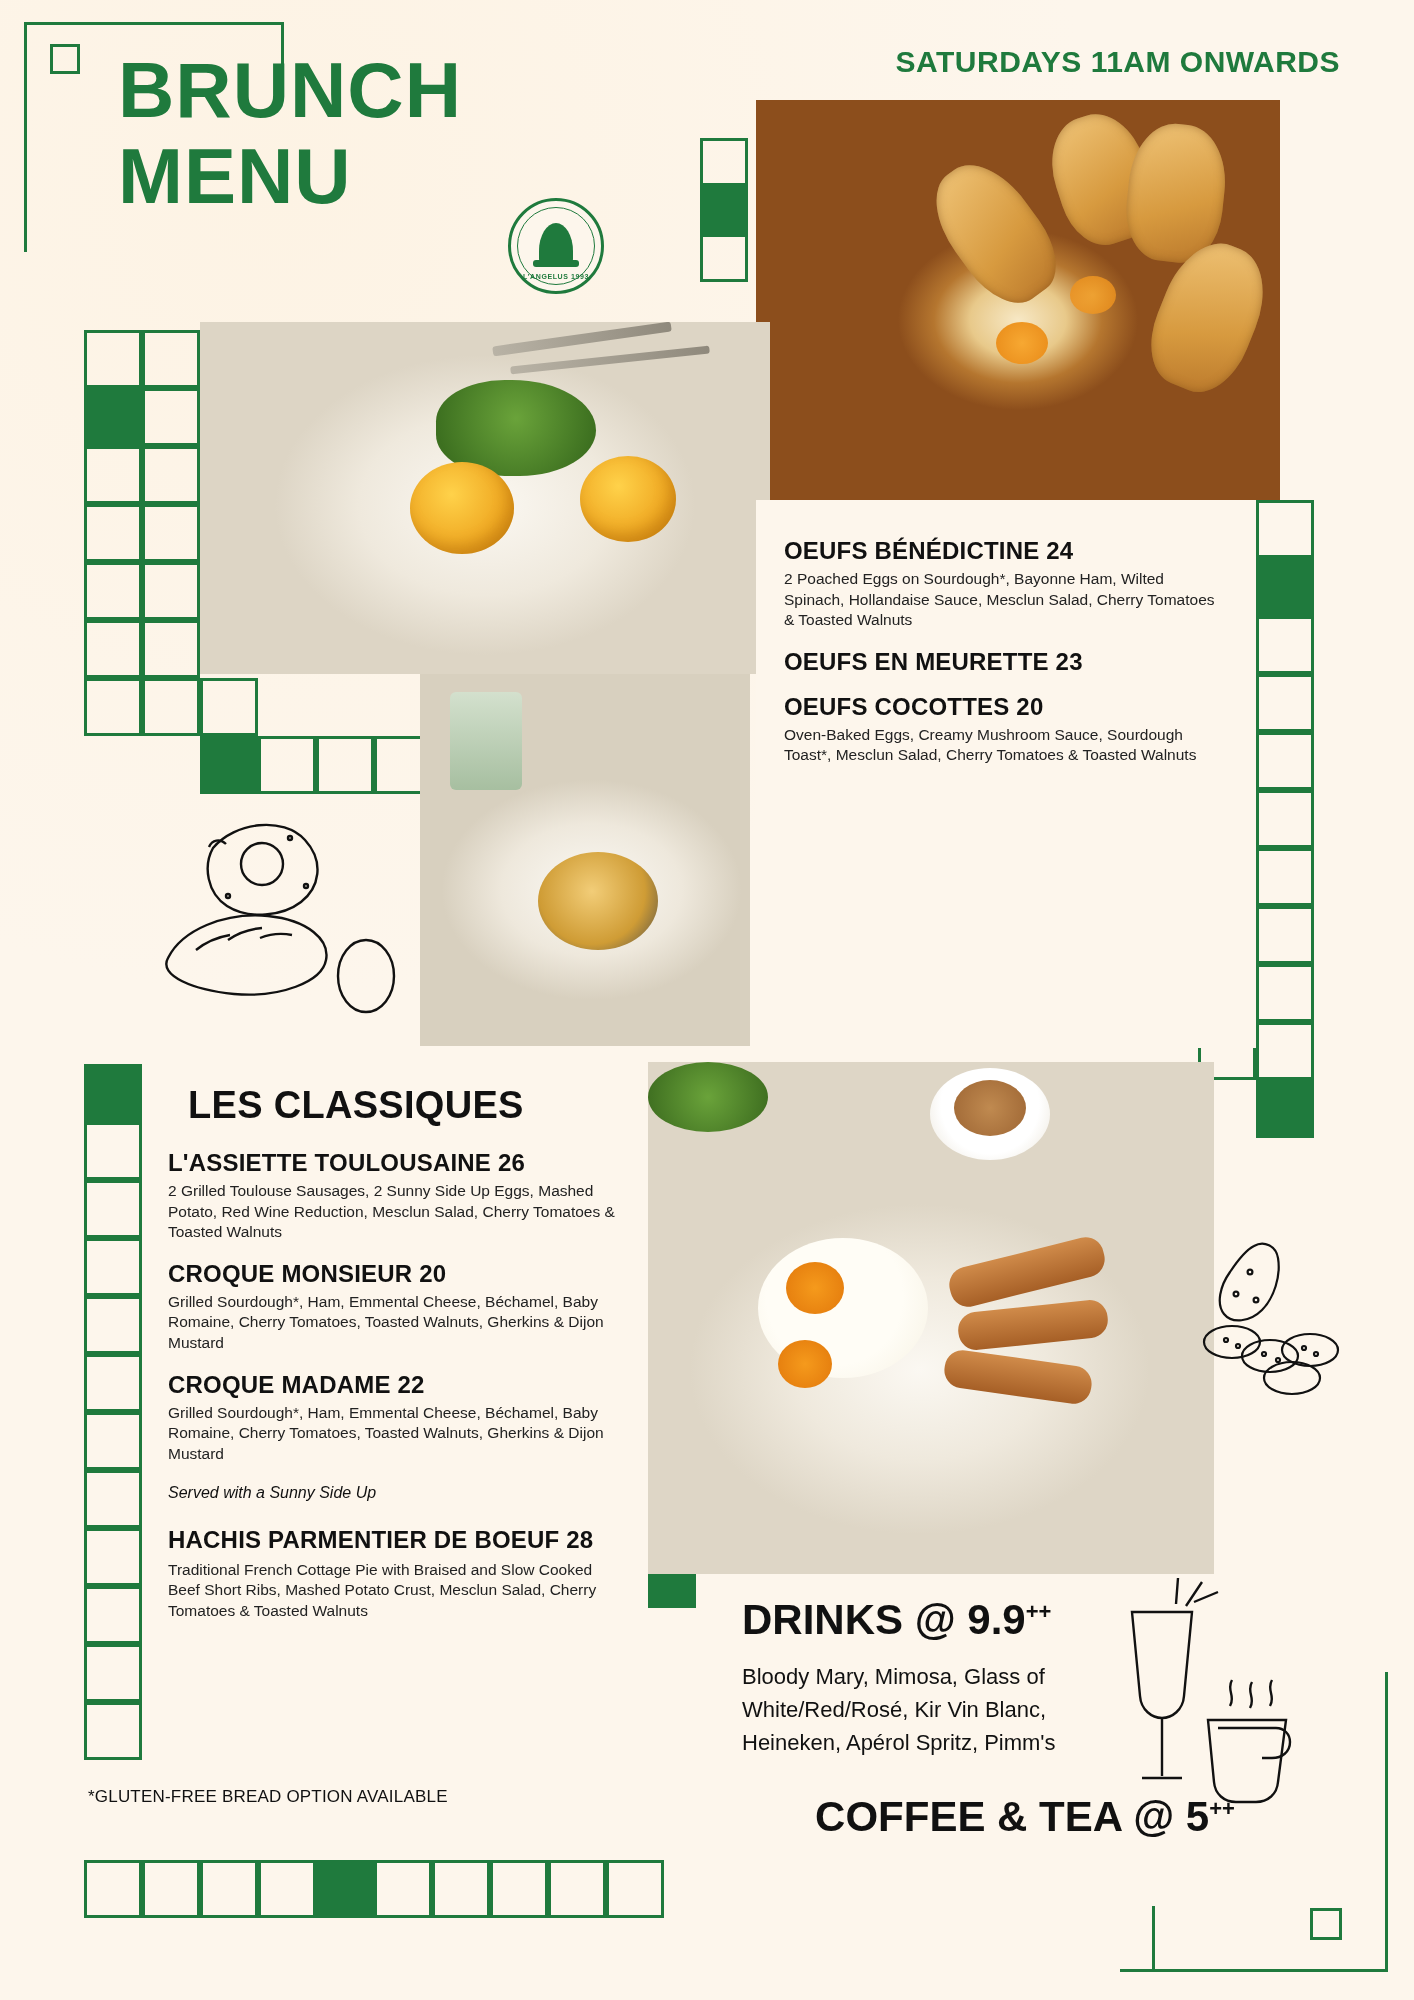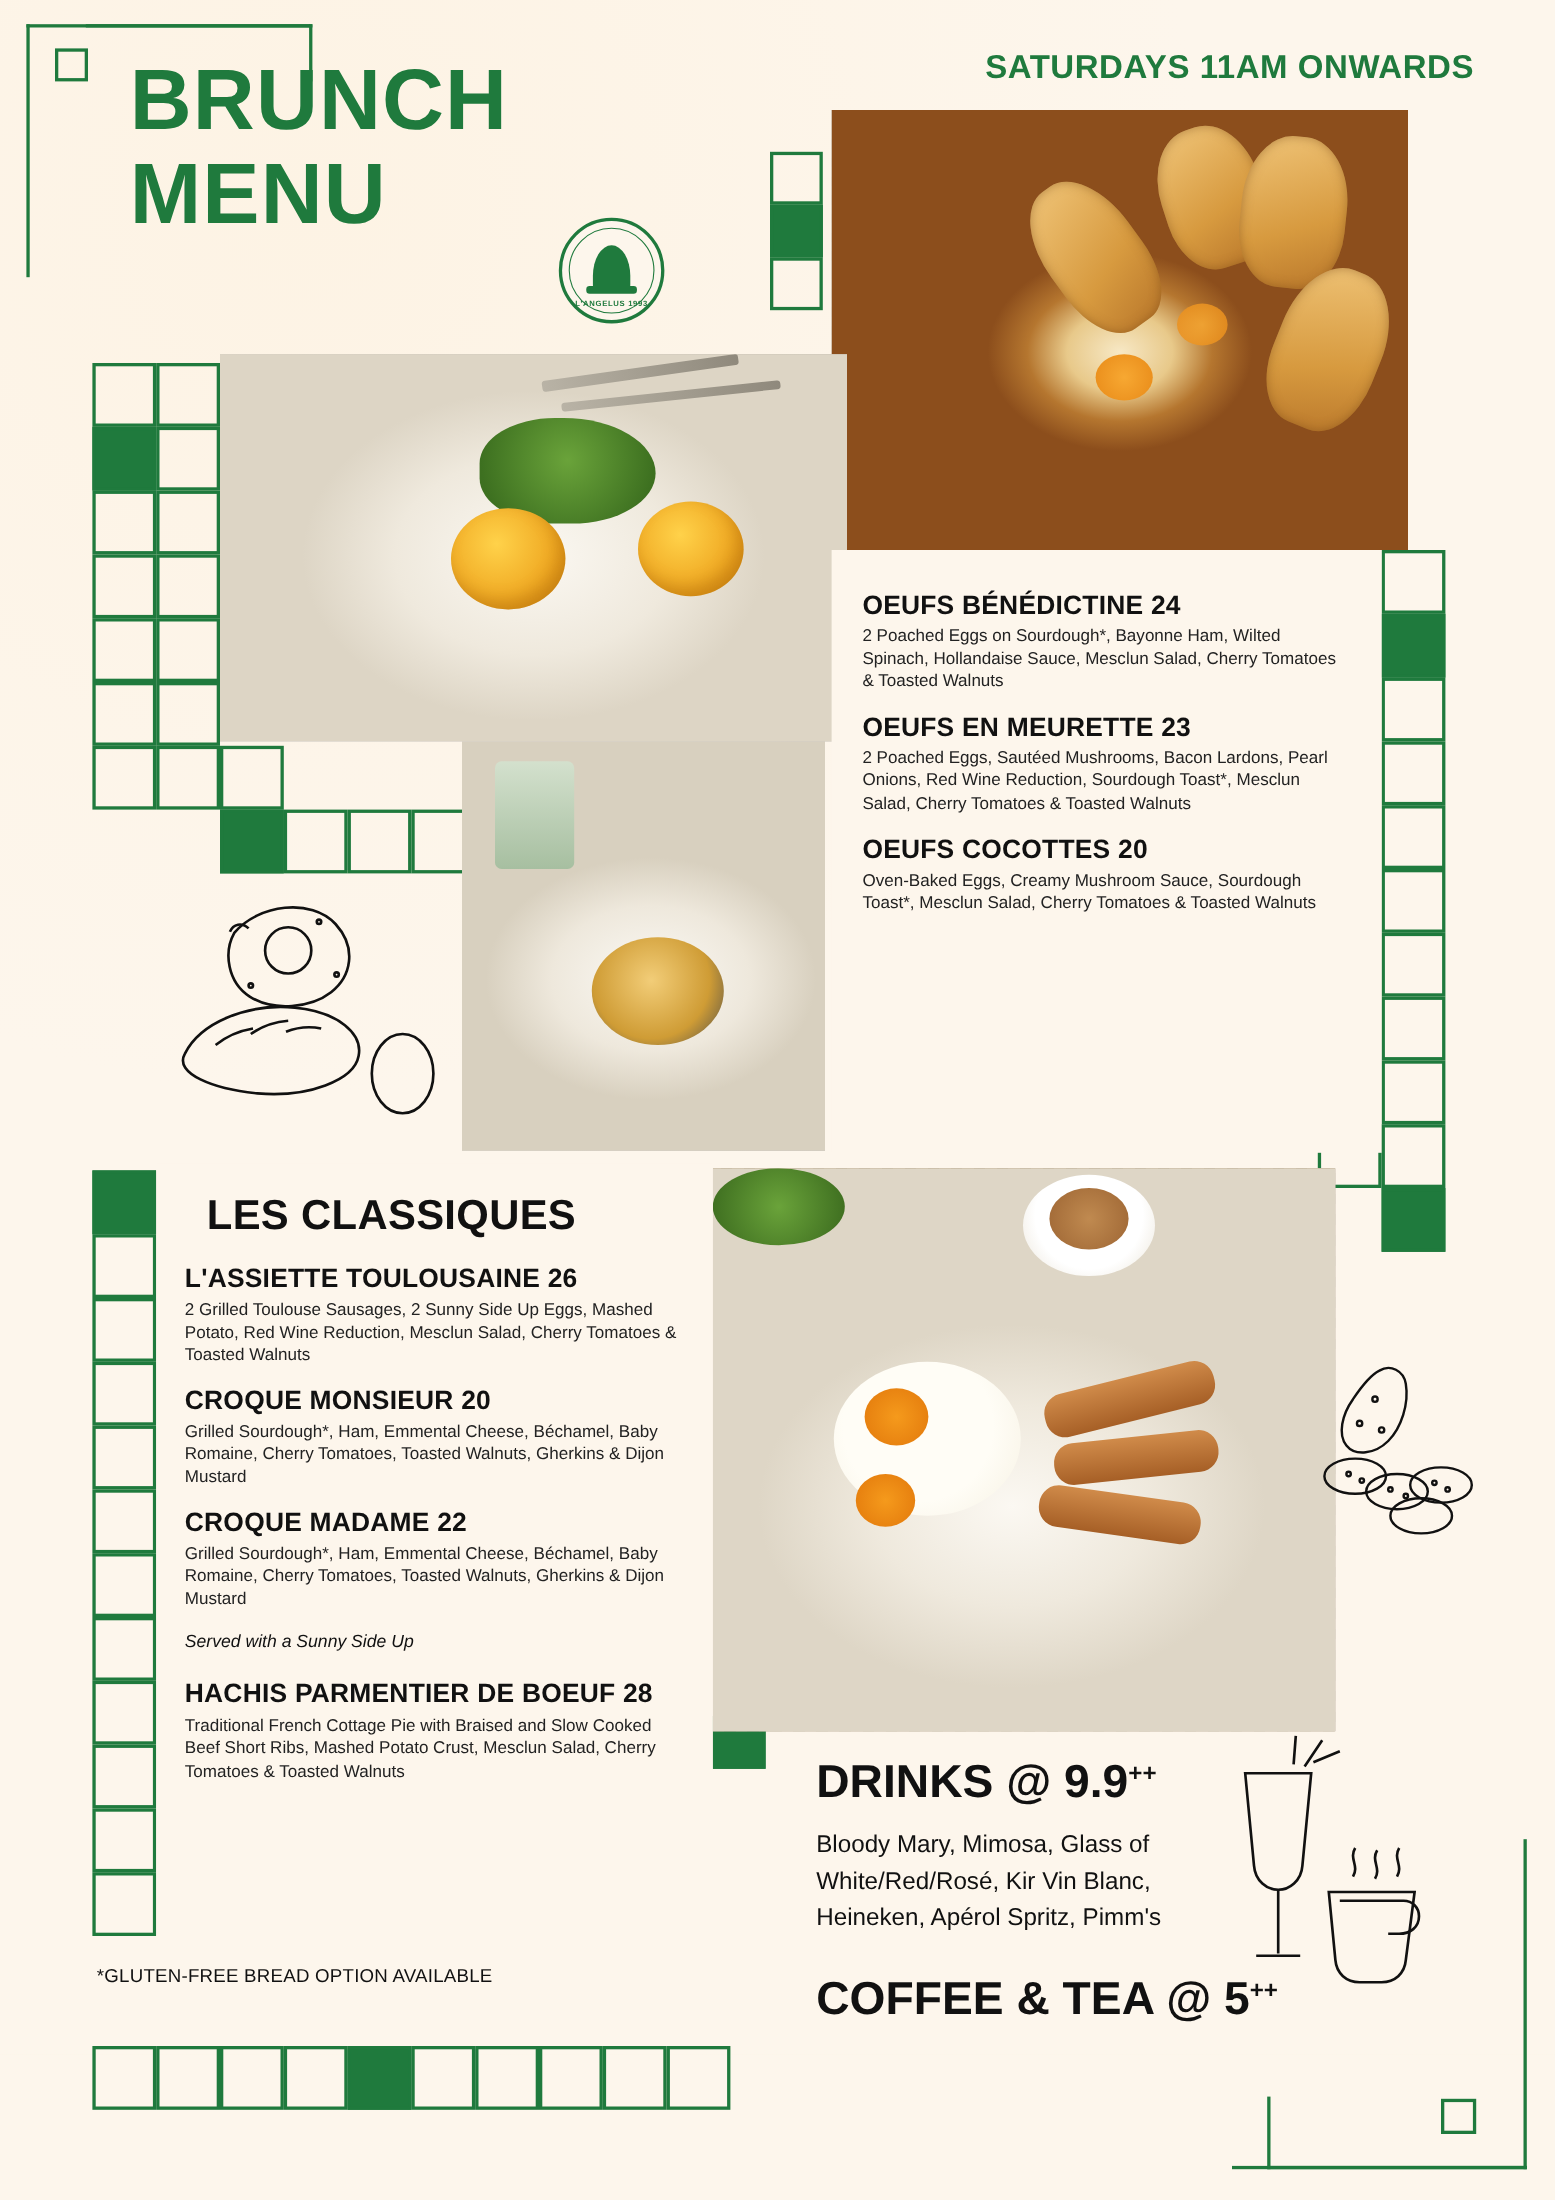--- a/index.html
+++ b/index.html
@@ -233,20 +233,21 @@
   .drinks-list {
     font-size: 22px;
     line-height: 1.5;
     color: #111;
     margin-top: 16px;
   }
   .coffee-title {
     font-weight: 800;
     font-size: 42px;
     color: #111;
+    text-align: center;
   }
   .coffee-title sup { font-size: 22px; }
 
   .footnote {
     position: absolute;
     left: 88px; bottom: 58px;
     font-size: 17px;
     color: #111;
     line-height: 1.45;
     letter-spacing: 0.2px;
@@ -421,21 +422,20 @@
     <path d="M118 160h78l-8 62c-1 12-10 20-22 20h-20c-12 0-21-8-22-20z"></path>
     <path d="M140 146c6-10-4-16 2-26M160 148c6-10-4-16 2-26M180 146c6-10-4-16 2-26"></path>
   </svg>
 
   <div class="panel" style="left:756px; top:500px; width:500px; height:548px; padding:20px 28px 0 28px;">
 
     <div class="item-name">OEUFS BÉNÉDICTINE 24</div>
     <div class="item-desc">2 Poached Eggs on Sourdough*, Bayonne Ham, Wilted Spinach, Hollandaise Sauce, Mesclun Salad, Cherry Tomatoes &amp; Toasted Walnuts</div>
 
     <div class="item-name">OEUFS EN MEURETTE 23</div>
-    <div class="item-desc">2 Poached Eggs, Sautéed Mushrooms, Bacon Lardons, Pearl Onions, Red Wine Reduction, Sourdough Toast*, Mesclun Salad, Cherry Tomatoes &amp; Toasted Walnuts</div>
 
     <div class="item-name">OEUFS COCOTTES 20</div>
     <div class="item-desc">Oven-Baked Eggs, Creamy Mushroom Sauce, Sourdough Toast*, Mesclun Salad, Cherry Tomatoes &amp; Toasted Walnuts</div>
   </div>
 
   <div class="panel" style="left:142px; top:1058px; width:506px; height:760px; padding:26px 30px 0 26px;">
     <div class="section-title" style="margin-left:20px;">LES CLASSIQUES</div>
 
     <div class="item-name" style="margin-top:22px;">L'ASSIETTE TOULOUSAINE 26</div>
     <div class="item-desc">2 Grilled Toulouse Sausages, 2 Sunny Side Up Eggs, Mashed Potato, Red Wine Reduction, Mesclun Salad, Cherry Tomatoes &amp; Toasted Walnuts</div>

